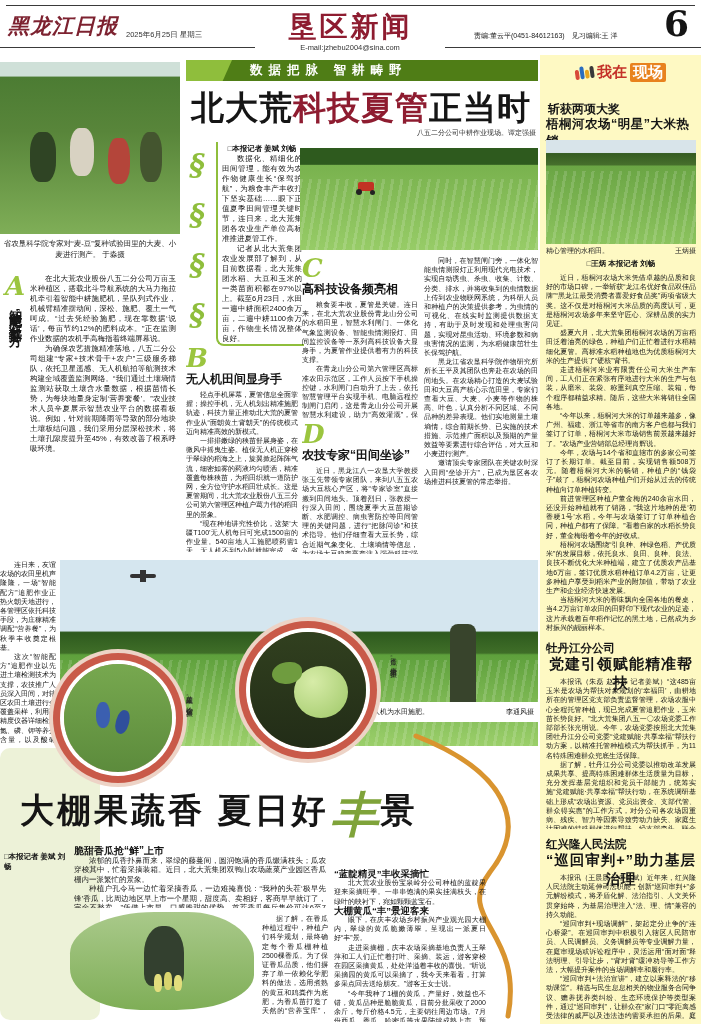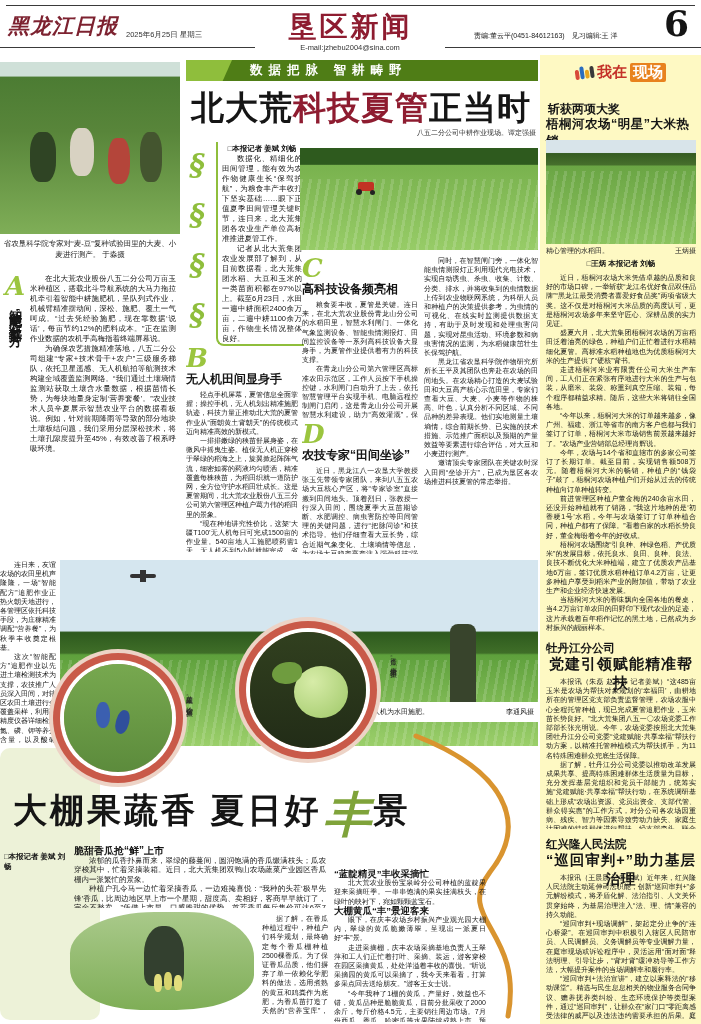--- a/index.html
+++ b/index.html
@@ -188,21 +188,21 @@
     <div class="blob" style="left:44px;top:34px;width:54px;height:52px;background:radial-gradient(circle at 35% 30%,#d7eca8,#9fc868);border-radius:50%;"></div>
     <div class="blob" style="left:22px;top:30px;width:30px;height:22px;background:#6f9c3f;border-radius:60% 40% 55% 45%;"></div>
   </div>
   <div class="abs vcap" style="left:388px;top:652px;height:90px;">香瓜。唐笑宇摄</div>
 
   <div class="abs panel" style="left:0;top:748px;width:100px;height:272px;"></div>
   <svg class="abs" style="left:408px;top:730px;z-index:1;" width="130" height="292" viewBox="0 0 130 292">
     <path d="M 8 6 C 95 40, 122 92, 82 142 C 46 190, 116 200, 100 286" fill="none" stroke="#d9942f" stroke-width="5" stroke-linecap="round"></path>
   </svg>
 
-  <div class="abs feHead" style="left:13px;top:788px;">
+  <div class="abs feHead" style="left:20px;top:788px;">
     <span class="t">大棚果蔬香 夏日好</span>
     <span class="feng">丰</span>
     <span class="t">景</span>
   </div>
 
   <div class="abs col" style="left:4px;top:852px;width:62px;height:168px;font-size:7.5px;line-height:10px;z-index:2;">
     <p class="byline" style="text-align:left;">□本报记者 姜斌 刘畅</p>
   </div>
 
   <div class="abs col" style="left:74px;top:846px;width:252px;height:62px;font-size:7.5px;line-height:9.5px;">

